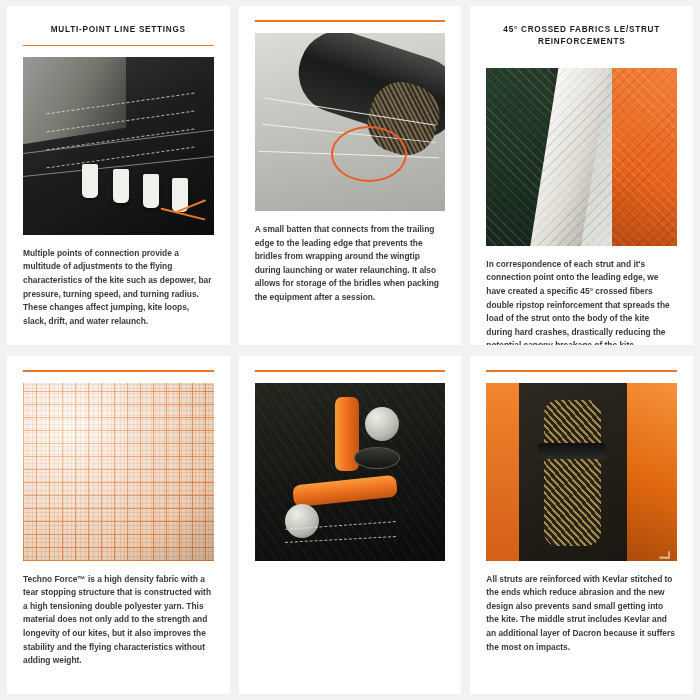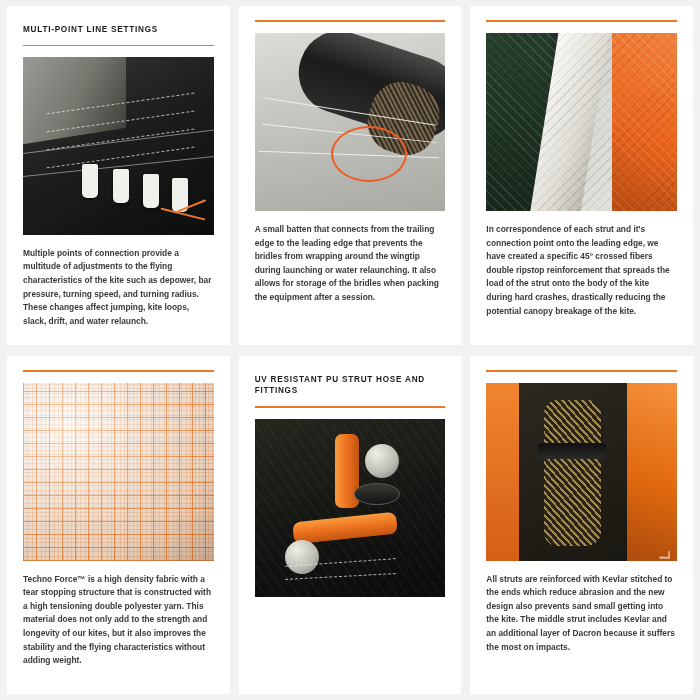--- a/index.html
+++ b/index.html
@@ -25,20 +25,21 @@
     padding: 14px 16px 16px 16px;
     display: flex;
     flex-direction: column;
     overflow: hidden;
   }
   .card-title {
     font-size: 8.2px;
     font-weight: bold;
     letter-spacing: 0.75px;
     text-transform: uppercase;
+    text-align: center;
     color: #1b1b1b;
     line-height: 1.45;
     margin: 4px 0 9px 0;
   }
   .rule {
     width: 100%;
     height: 2px;
     background: #ef7622;
     margin: 0 0 11px 0;
   }
@@ -234,40 +235,40 @@
       <div class="mesh"></div>
       <div class="line" style="left:4%; top:44%; width:92%; transform:rotate(9deg);"></div>
       <div class="line" style="left:4%; top:56%; width:92%; transform:rotate(6deg);"></div>
       <div class="line" style="left:2%; top:68%; width:95%; transform:rotate(2deg);"></div>
       <div class="circle"></div>
     </div>
     <div class="caption">A small batten that connects from the trailing edge to the leading edge that prevents the bridles from wrapping around the wingtip during launching or water relaunching. It also allows for storage of the bridles when packing the equipment after a session.</div>
   </div>
 
   <div class="card">
+    <div class="card-title">45° CROSSED FABRICS LE/STRUT REINFORCEMENTS</div>
     <div class="rule"></div>
     <div class="figure f3">
       <div class="green"></div>
       <div class="whitestrut"></div>
       <div class="orangepanel"></div>
       <div class="ripstop"></div>
     </div>
     <div class="caption">In correspondence of each strut and it's connection point onto the leading edge, we have created a specific 45° crossed fibers double ripstop reinforcement that spreads the load of the strut onto the body of the kite during hard crashes, drastically reducing the potential canopy breakage of the kite.</div>
   </div>
 
   <div class="card">
     <div class="rule"></div>
     <div class="figure f4">
       <div class="shadow"></div>
     </div>
     <div class="caption">Techno Force™ is a high density fabric with a tear stopping structure that is constructed with a high tensioning double polyester yarn. This material does not only add to the strength and longevity of our kites, but it also improves the stability and the flying characteristics without adding weight.</div>
   </div>
 
   <div class="card">
-    <div class="card-title">UV RESISTANT PU STRUT HOSE AND FITTINGS</div>
     <div class="rule"></div>
     <div class="figure f5">
       <div class="panel"></div>
       <div class="hose-v"></div>
       <div class="cap" style="left:58%; top:14%;"></div>
       <div class="disc" style="left:52%; top:36%;"></div>
       <div class="hose-h"></div>
       <div class="cap" style="left:16%; top:68%;"></div>
       <div class="stitchline" style="top:80%; transform:rotate(-4deg);"></div>
       <div class="stitchline" style="top:88%; transform:rotate(-3deg);"></div>

